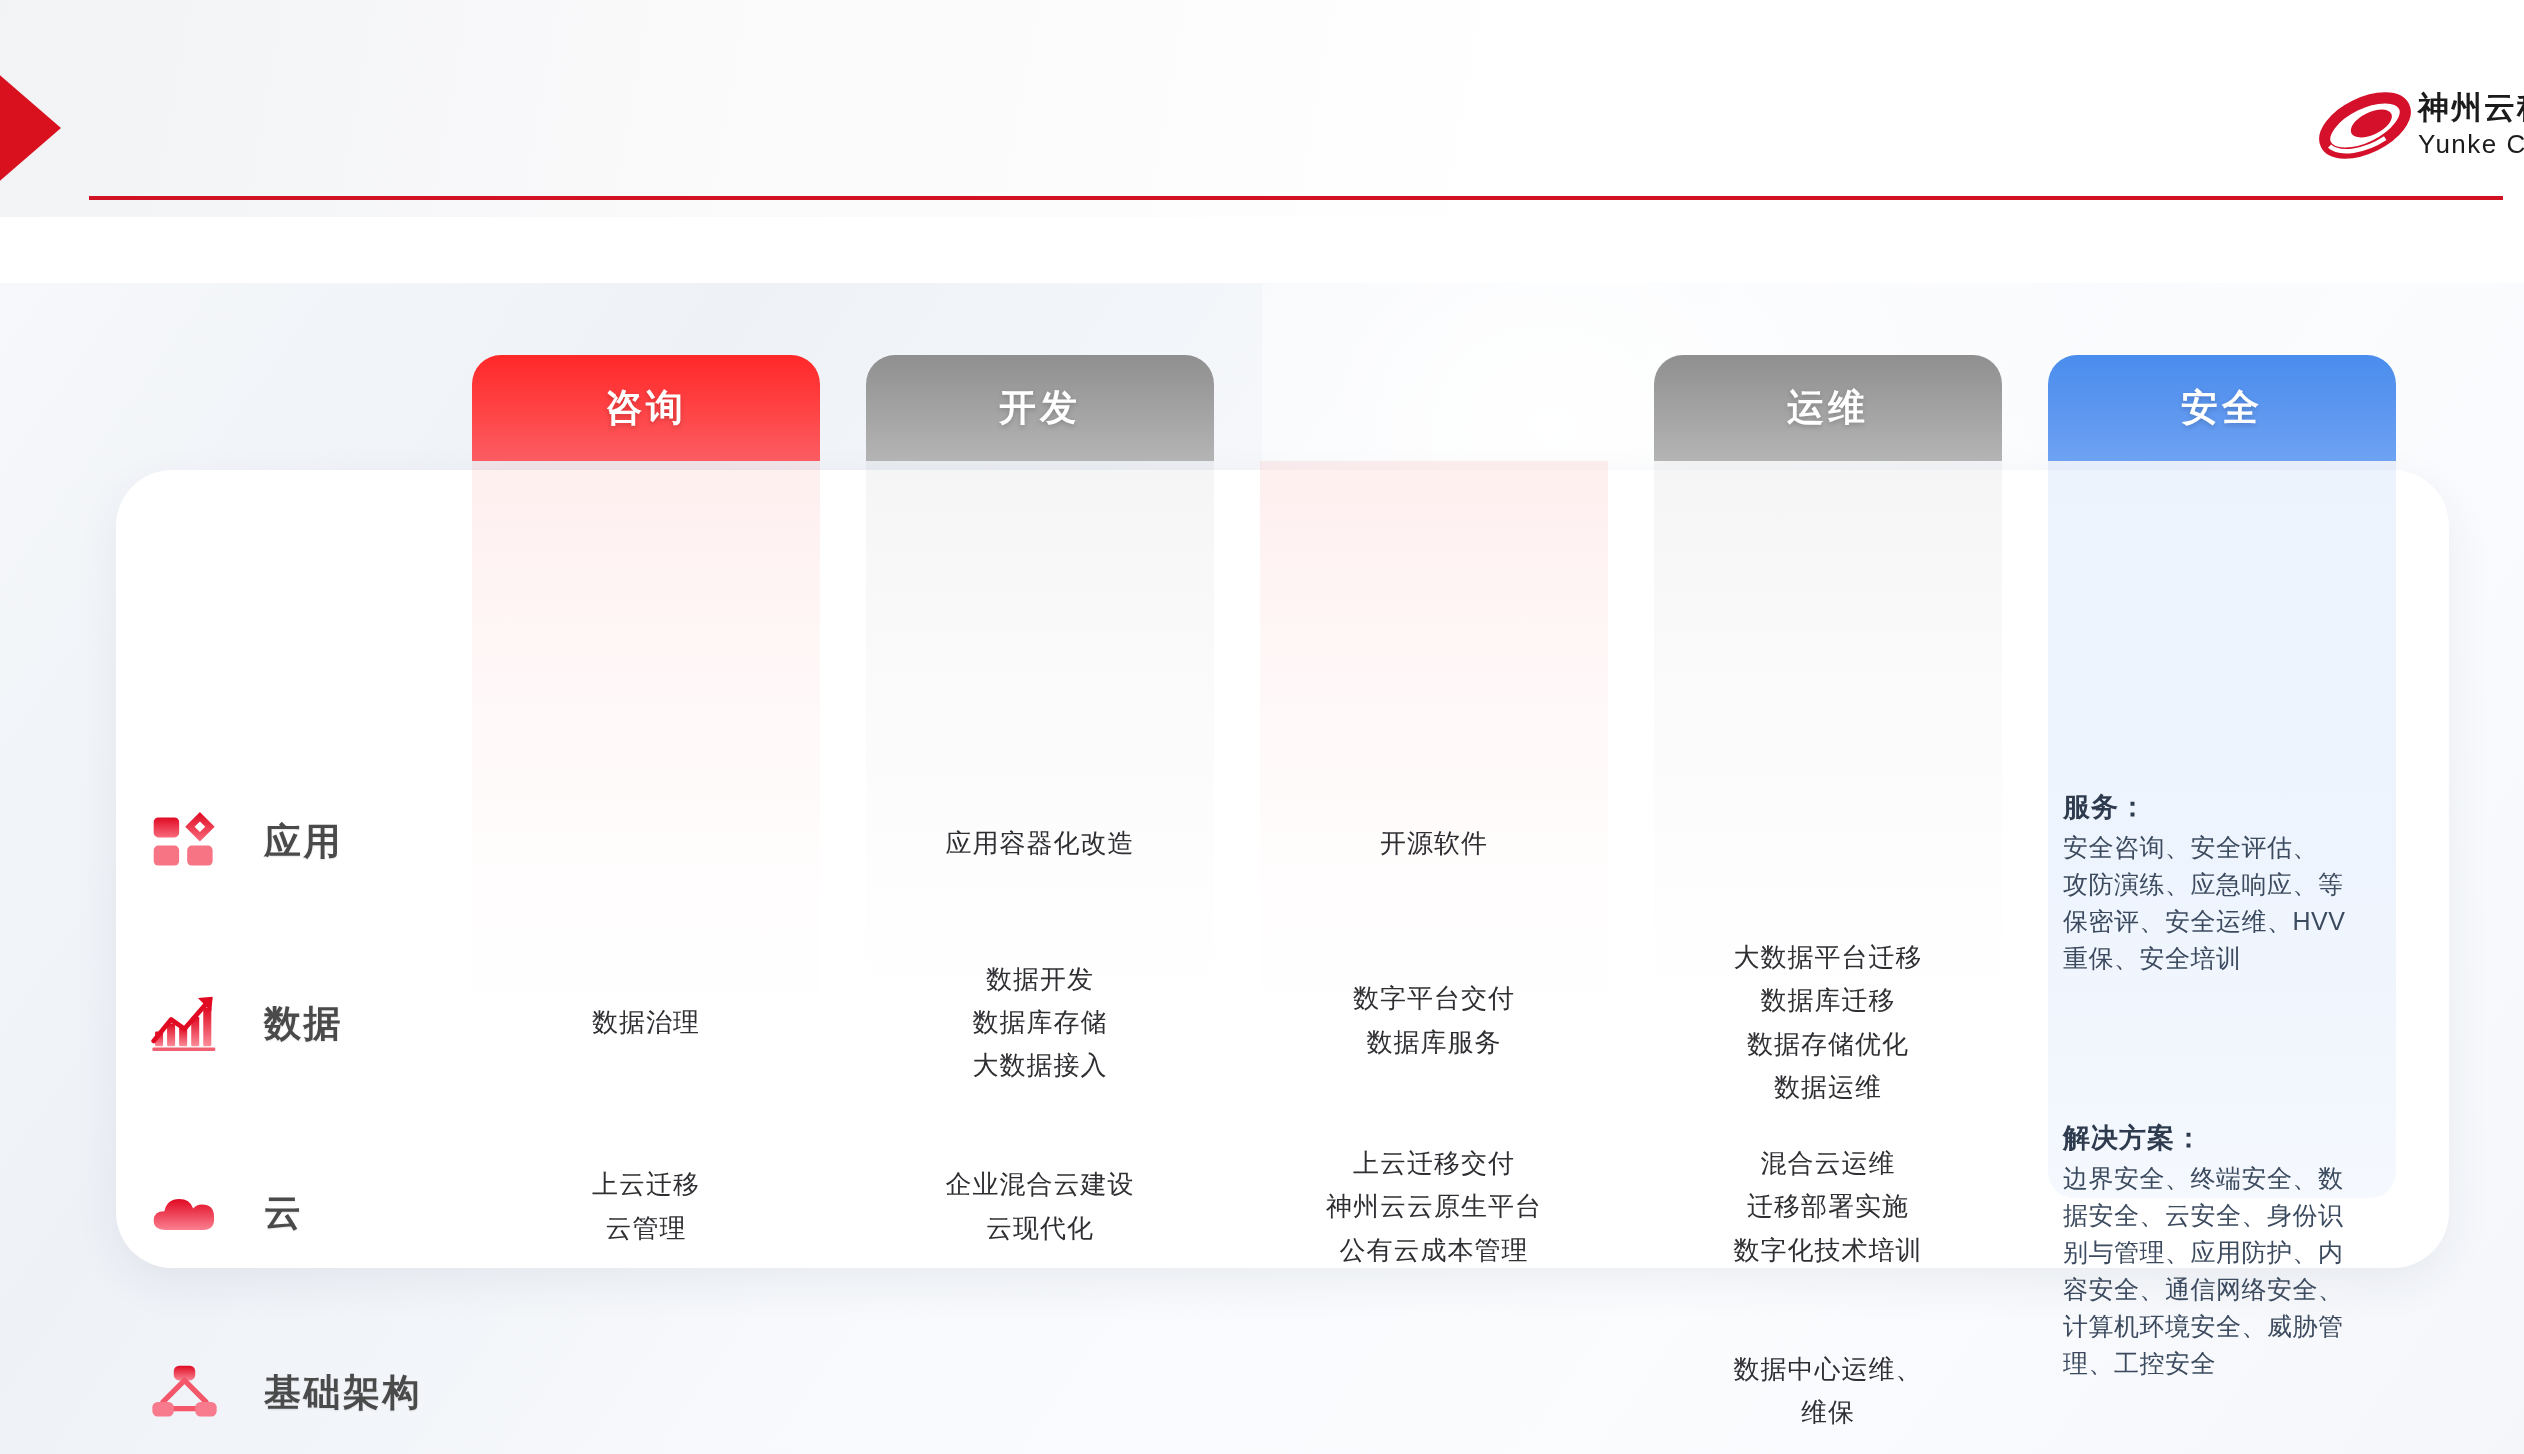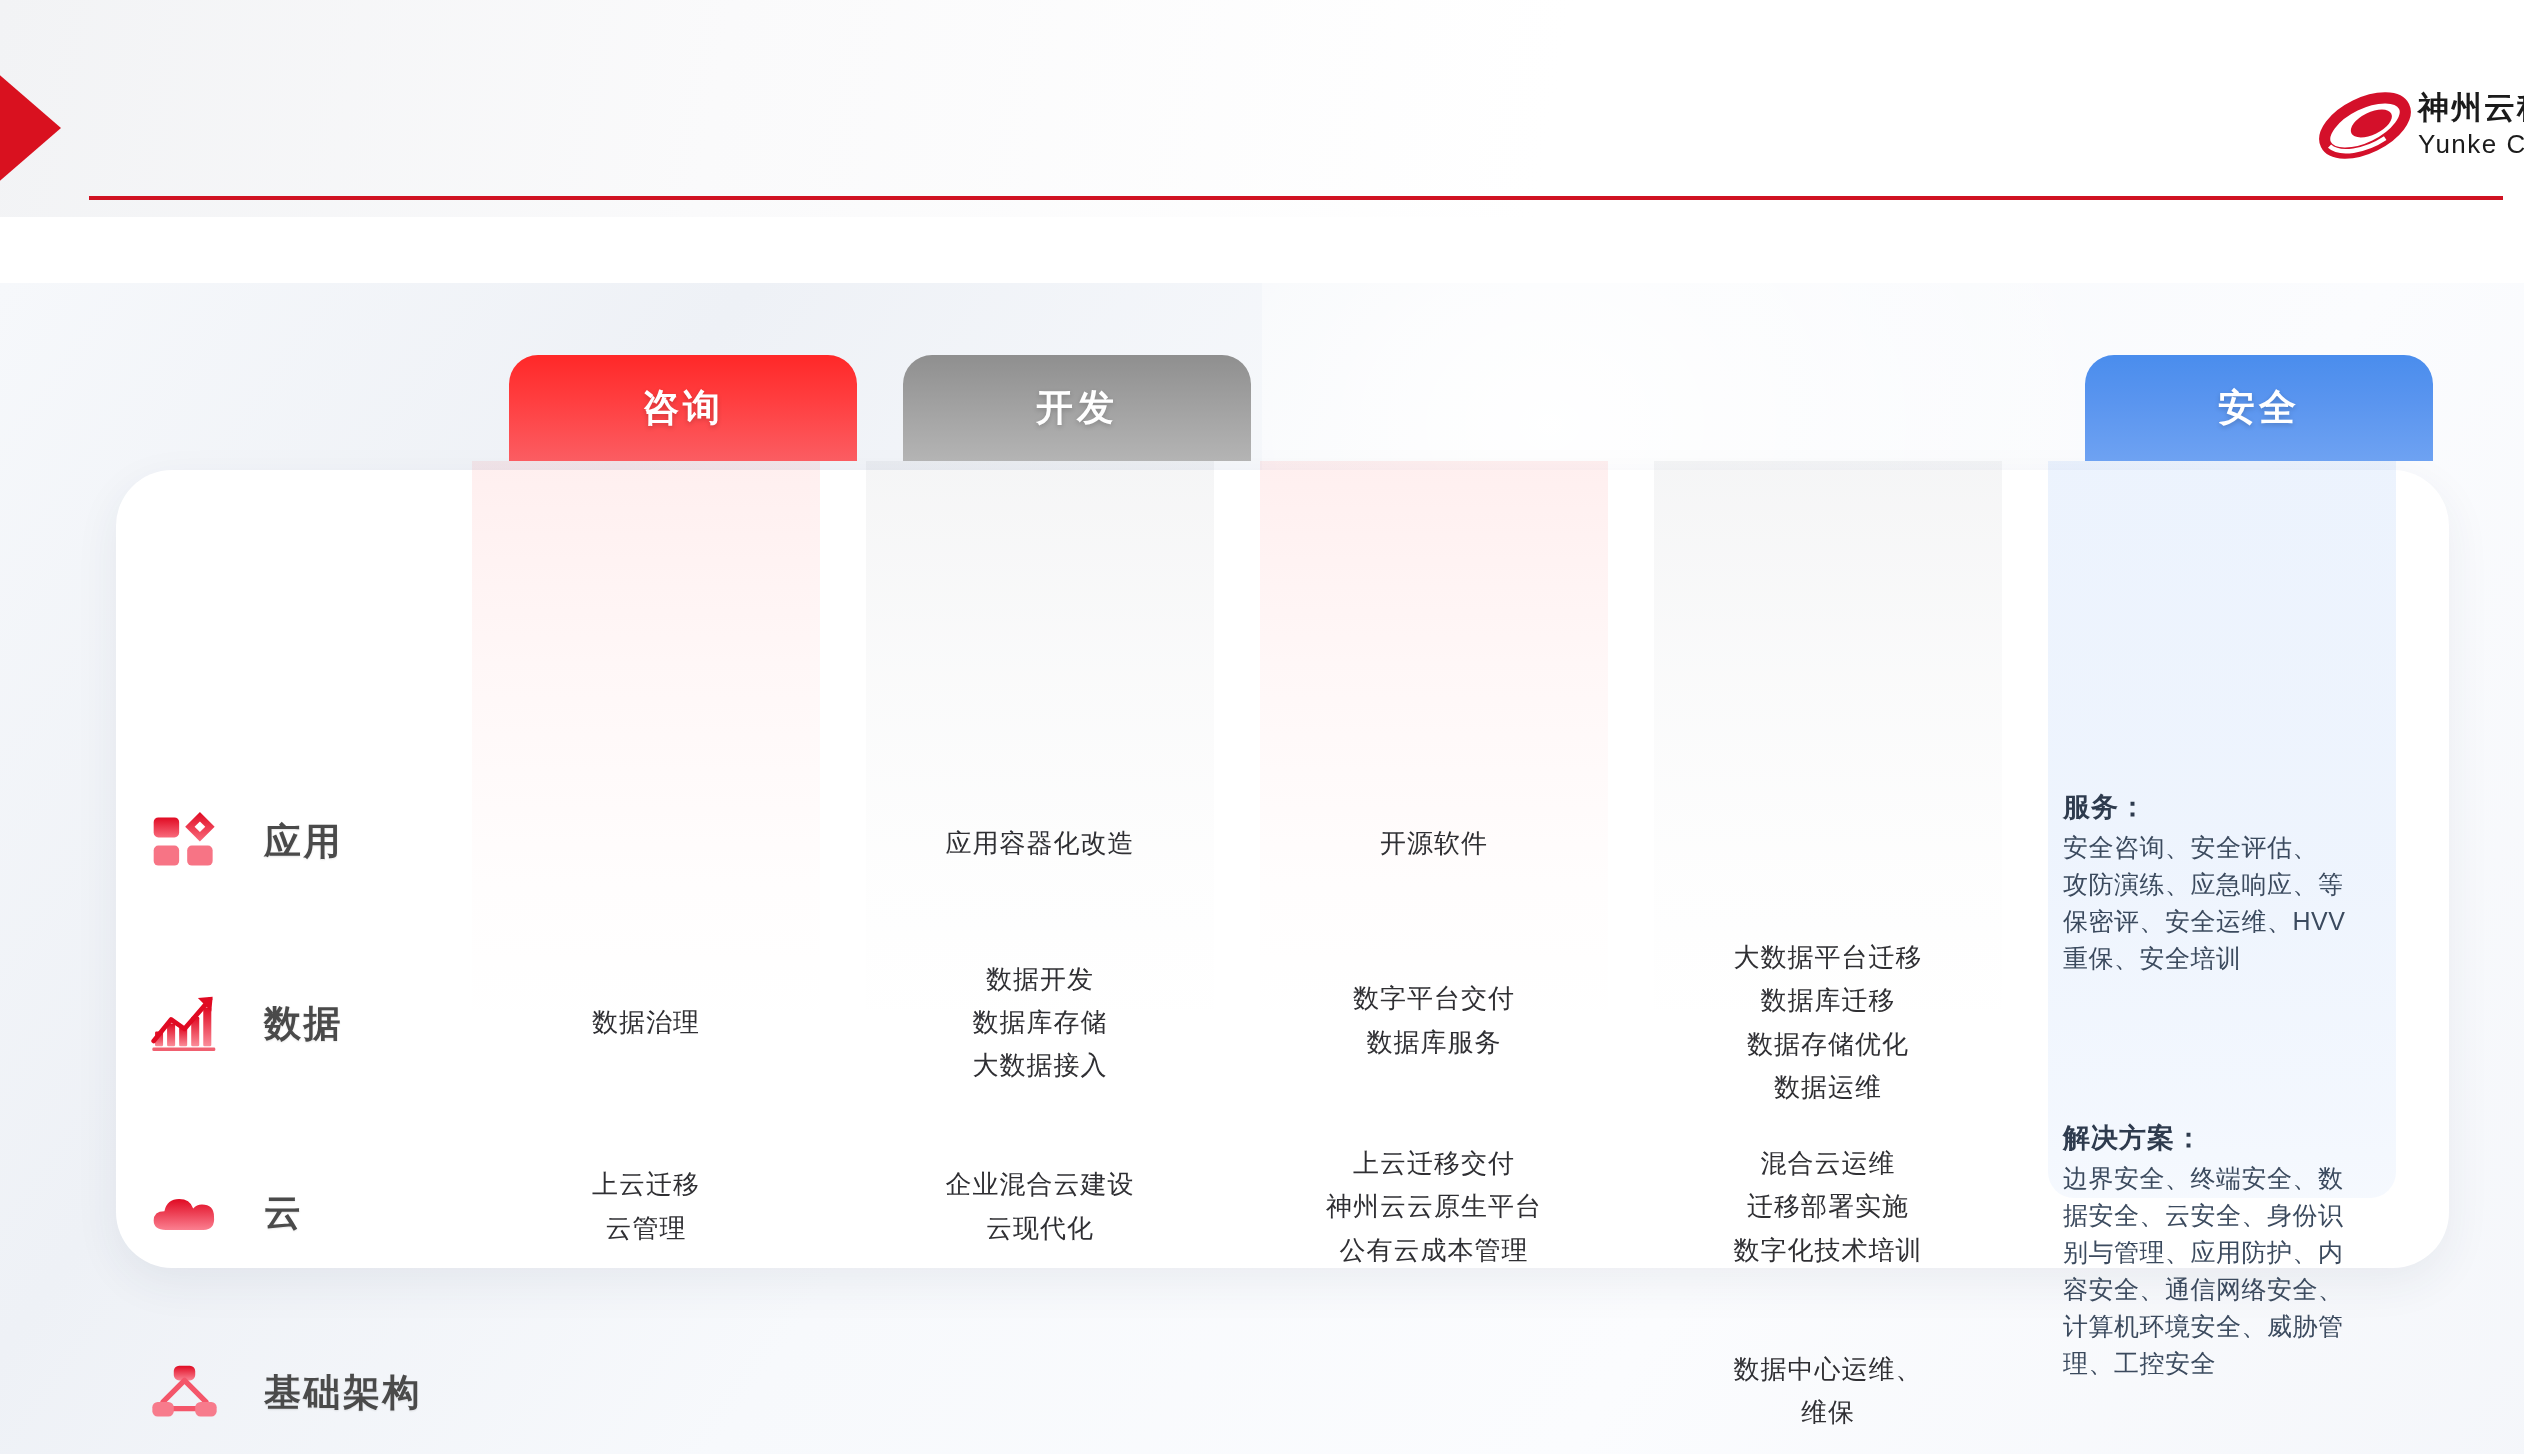--- a/index.html
+++ b/index.html
@@ -36,21 +36,21 @@
   
   #matrix-card{position:absolute;left:116px;top:187px;width:2333px;height:798px;
          background:#ffffff;border-radius:56px;
          box-shadow:0 15px 45px rgba(40,60,90,.07);}
 
   
   .col-head{position:absolute;top:72px;width:348px;height:106px;
          border-radius:29px 29px 0 0;
          display:flex;align-items:center;justify-content:center;
          font-size:37px;font-weight:bold;color:#ffffff;letter-spacing:4px;
-         text-shadow:0 1.5px 5px rgba(0,0,0,.18);margin-left:37px;}
+         text-shadow:0 1.5px 5px rgba(0,0,0,.18);}
   .col-head.red{background:linear-gradient(180deg,#ff2828 0%,#ff3f41 45%,#fb5d62 100%);}
   .col-head.gray{background:linear-gradient(180deg,#8f8f8f 0%,#a0a0a0 45%,#b4b4b4 100%);}
   .col-head.blue{background:linear-gradient(180deg,#4a8ded 0%,#5a95ef 45%,#6ea2f2 100%);}
 
   
   .col-band{position:absolute;top:178px;width:348px;height:576px;}
   .col-band.red{background:linear-gradient(180deg,rgba(255,70,70,.085) 0%,rgba(255,70,70,.045) 35%,rgba(255,70,70,.012) 72%,rgba(255,255,255,0) 100%);}
   .col-band.gray{background:linear-gradient(180deg,rgba(120,125,135,.075) 0%,rgba(120,125,135,.04) 35%,rgba(120,125,135,.012) 72%,rgba(255,255,255,0) 100%);}
   .col-band.blue{position:absolute;top:178px;width:348px;height:737px;
         background:linear-gradient(180deg,rgba(90,150,240,.115) 0%,rgba(90,150,240,.10) 55%,rgba(90,150,240,.075) 88%,rgba(90,150,240,.06) 100%);
@@ -104,20 +104,23 @@
   <div class="col-band red" style="left:1260px"></div>
   <div class="col-band gray" style="left:1654px"></div>
   <div class="col-band blue" style="left:2048px"></div>
 
   <div class="col-head red" style="left:472px">
       <span>咨询</span>
     </div>
   <div class="col-head gray" style="left:866px">
       <span>开发</span>
     </div>
+  <div class="col-head gray" style="left:1654px">
+      <span>运维</span>
+    </div>
   <div class="col-head blue" style="left:2048px">
       <span>安全</span>
     </div>
 
   <div class="row-label" style="top:525px">
     <svg class="row-icon" viewBox="0 0 100 100">
       <defs>
           <linearGradient id="gA" x1="0" y1="0" x2="0" y2="1">
             <stop offset="0" stop-color="#e00a22"></stop>
             <stop offset="1" stop-color="#f96a7c"></stop>

